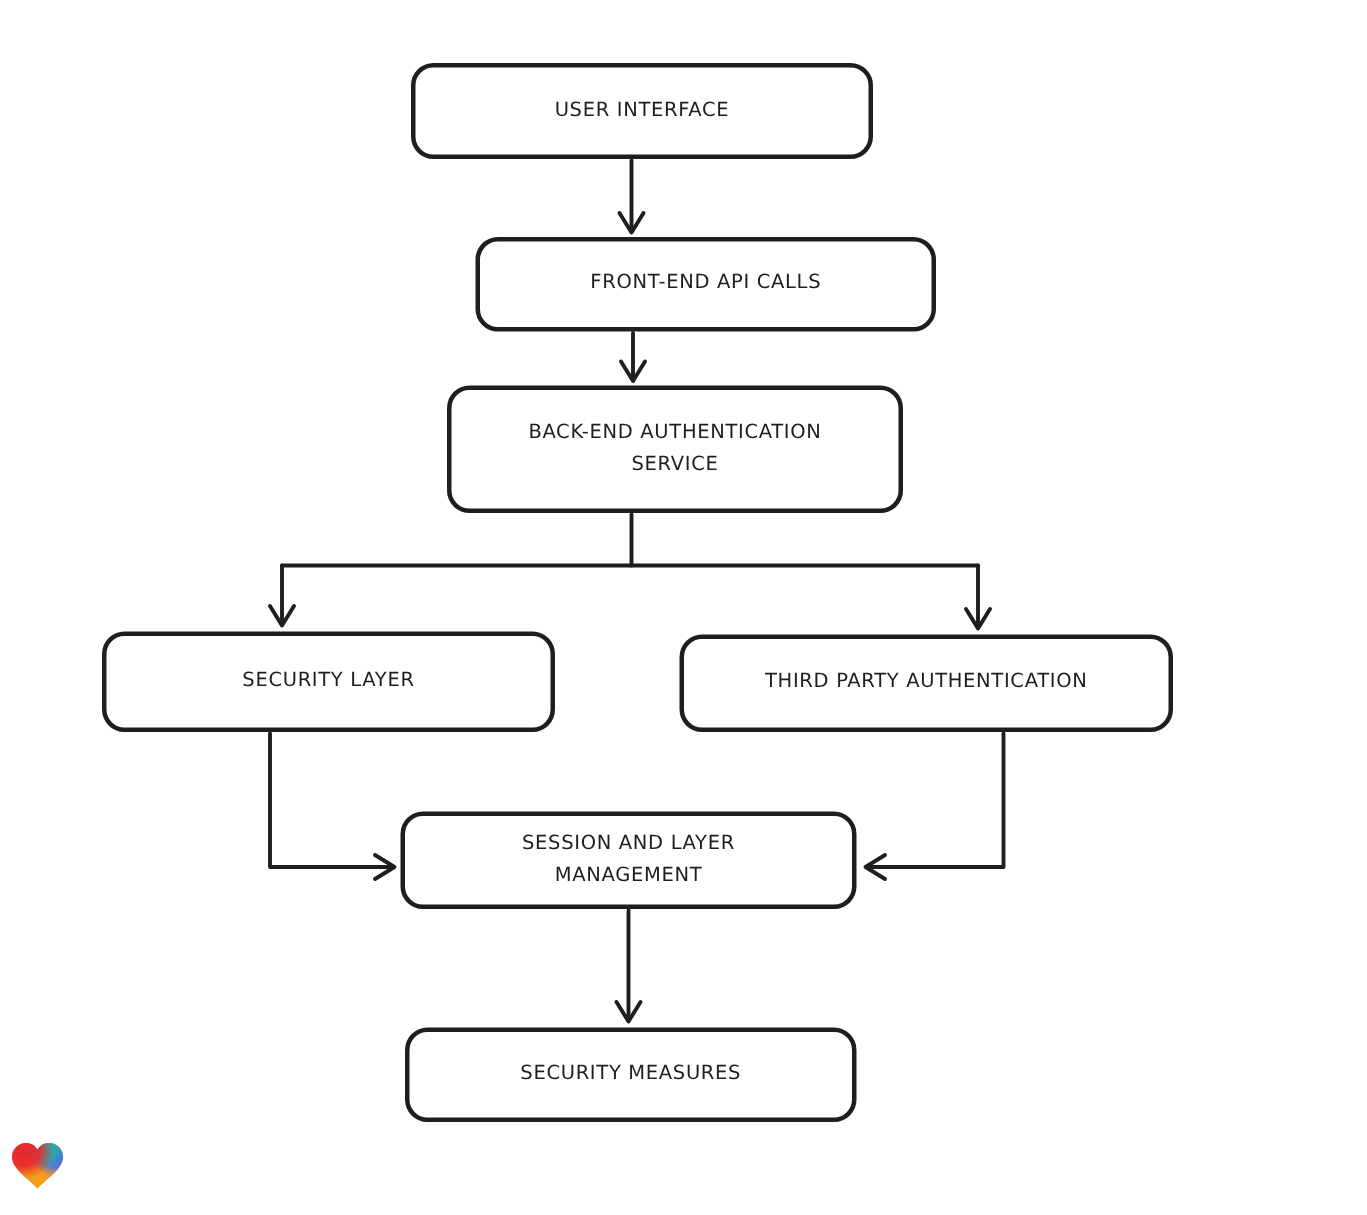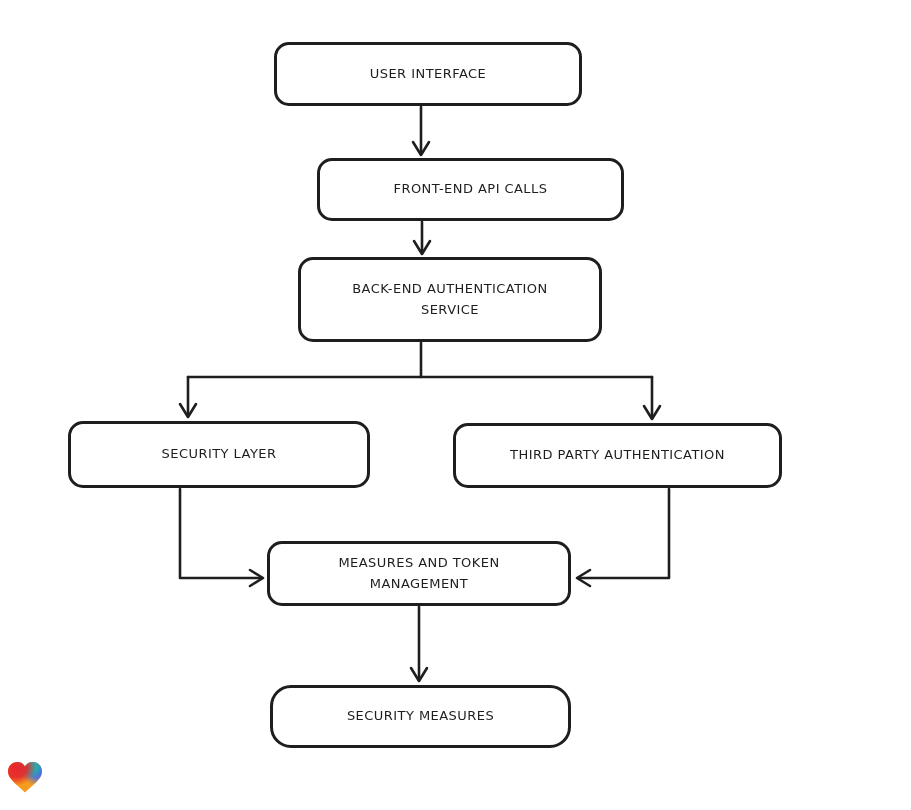--- a/index.html
+++ b/index.html
@@ -38,21 +38,21 @@
     line-height: 1.6;
     white-space: pre-line;
     font-weight: 500;
   }
   #n-user-interface        { left: 274px; top: 42px;  width: 308px; height: 64px; }
   #n-front-end-api-calls   { left: 273px; top: 158px; width: 307px; height: 63px; margin-left: 44px; }
   #n-back-end-auth-service { left: 276px; top: 257px; width: 304px; height: 85px; margin-left: 22px; }
   #n-database-layer        { left: 68px;  top: 421px; width: 302px; height: 67px; }
   #n-third-party-auth      { left: 453px; top: 423px; width: 329px; height: 65px; }
   #n-session-token-mgmt    { left: 267px; top: 541px; width: 304px; height: 65px; }
-  #n-security-measures     { left: 270px; top: 685px; width: 301px; height: 63px; border-radius: 21px; }
+  #n-security-measures     { left: 270px; top: 685px; width: 301px; height: 63px; }
   .heart-logo {
     position: absolute;
     left: 8px;
     top: 762px;
     width: 34px;
     height: 32px;
   }
 </style>
 </head>
 <body>
@@ -111,21 +111,21 @@
 
   <div class="node" id="n-database-layer">
     <span>SECURITY LAYER</span>
   </div>
 
   <div class="node" id="n-third-party-auth">
     <span>THIRD PARTY AUTHENTICATION</span>
   </div>
 
   <div class="node" id="n-session-token-mgmt">
-    <span>MEASURES AND TOKEN
+    <span>SESSION AND LAYER
 MANAGEMENT</span>
   </div>
 
   <div class="node" id="n-security-measures">
     <span>SECURITY MEASURES</span>
   </div>
 
   <svg class="heart-logo" viewBox="0 0 32 30">
     <defs>
       <radialGradient id="hg-red" cx="0.22" cy="0.18" r="0.6">

